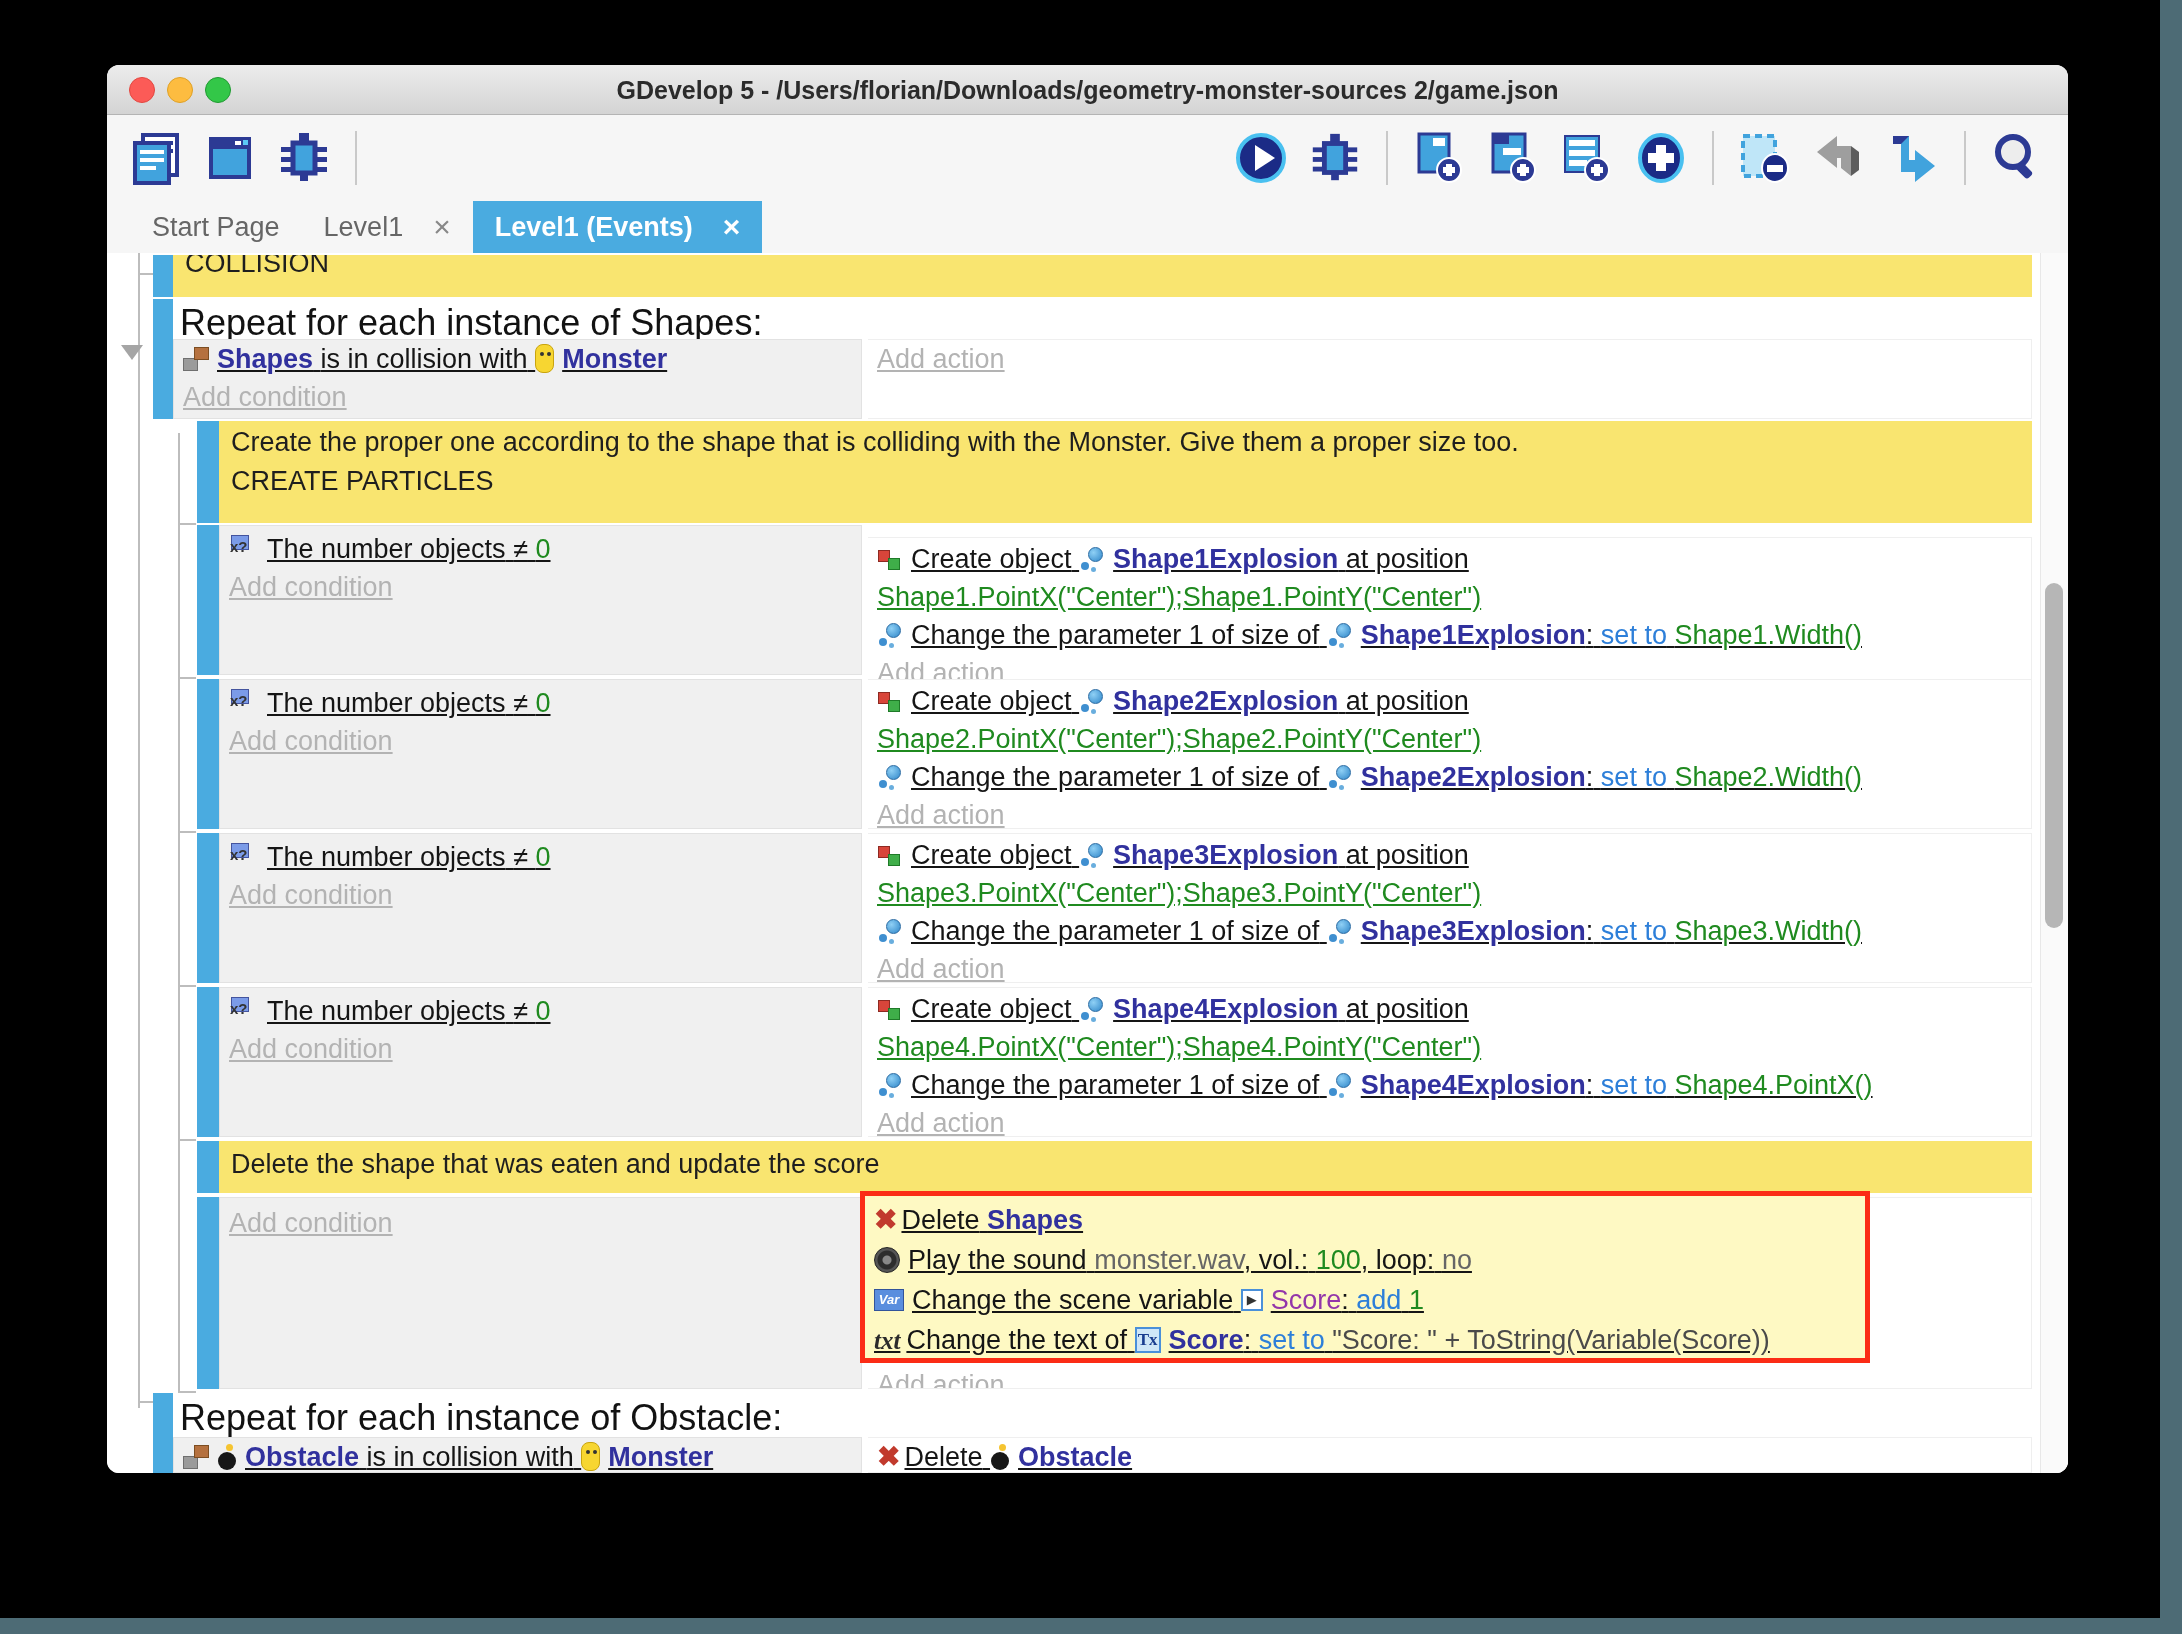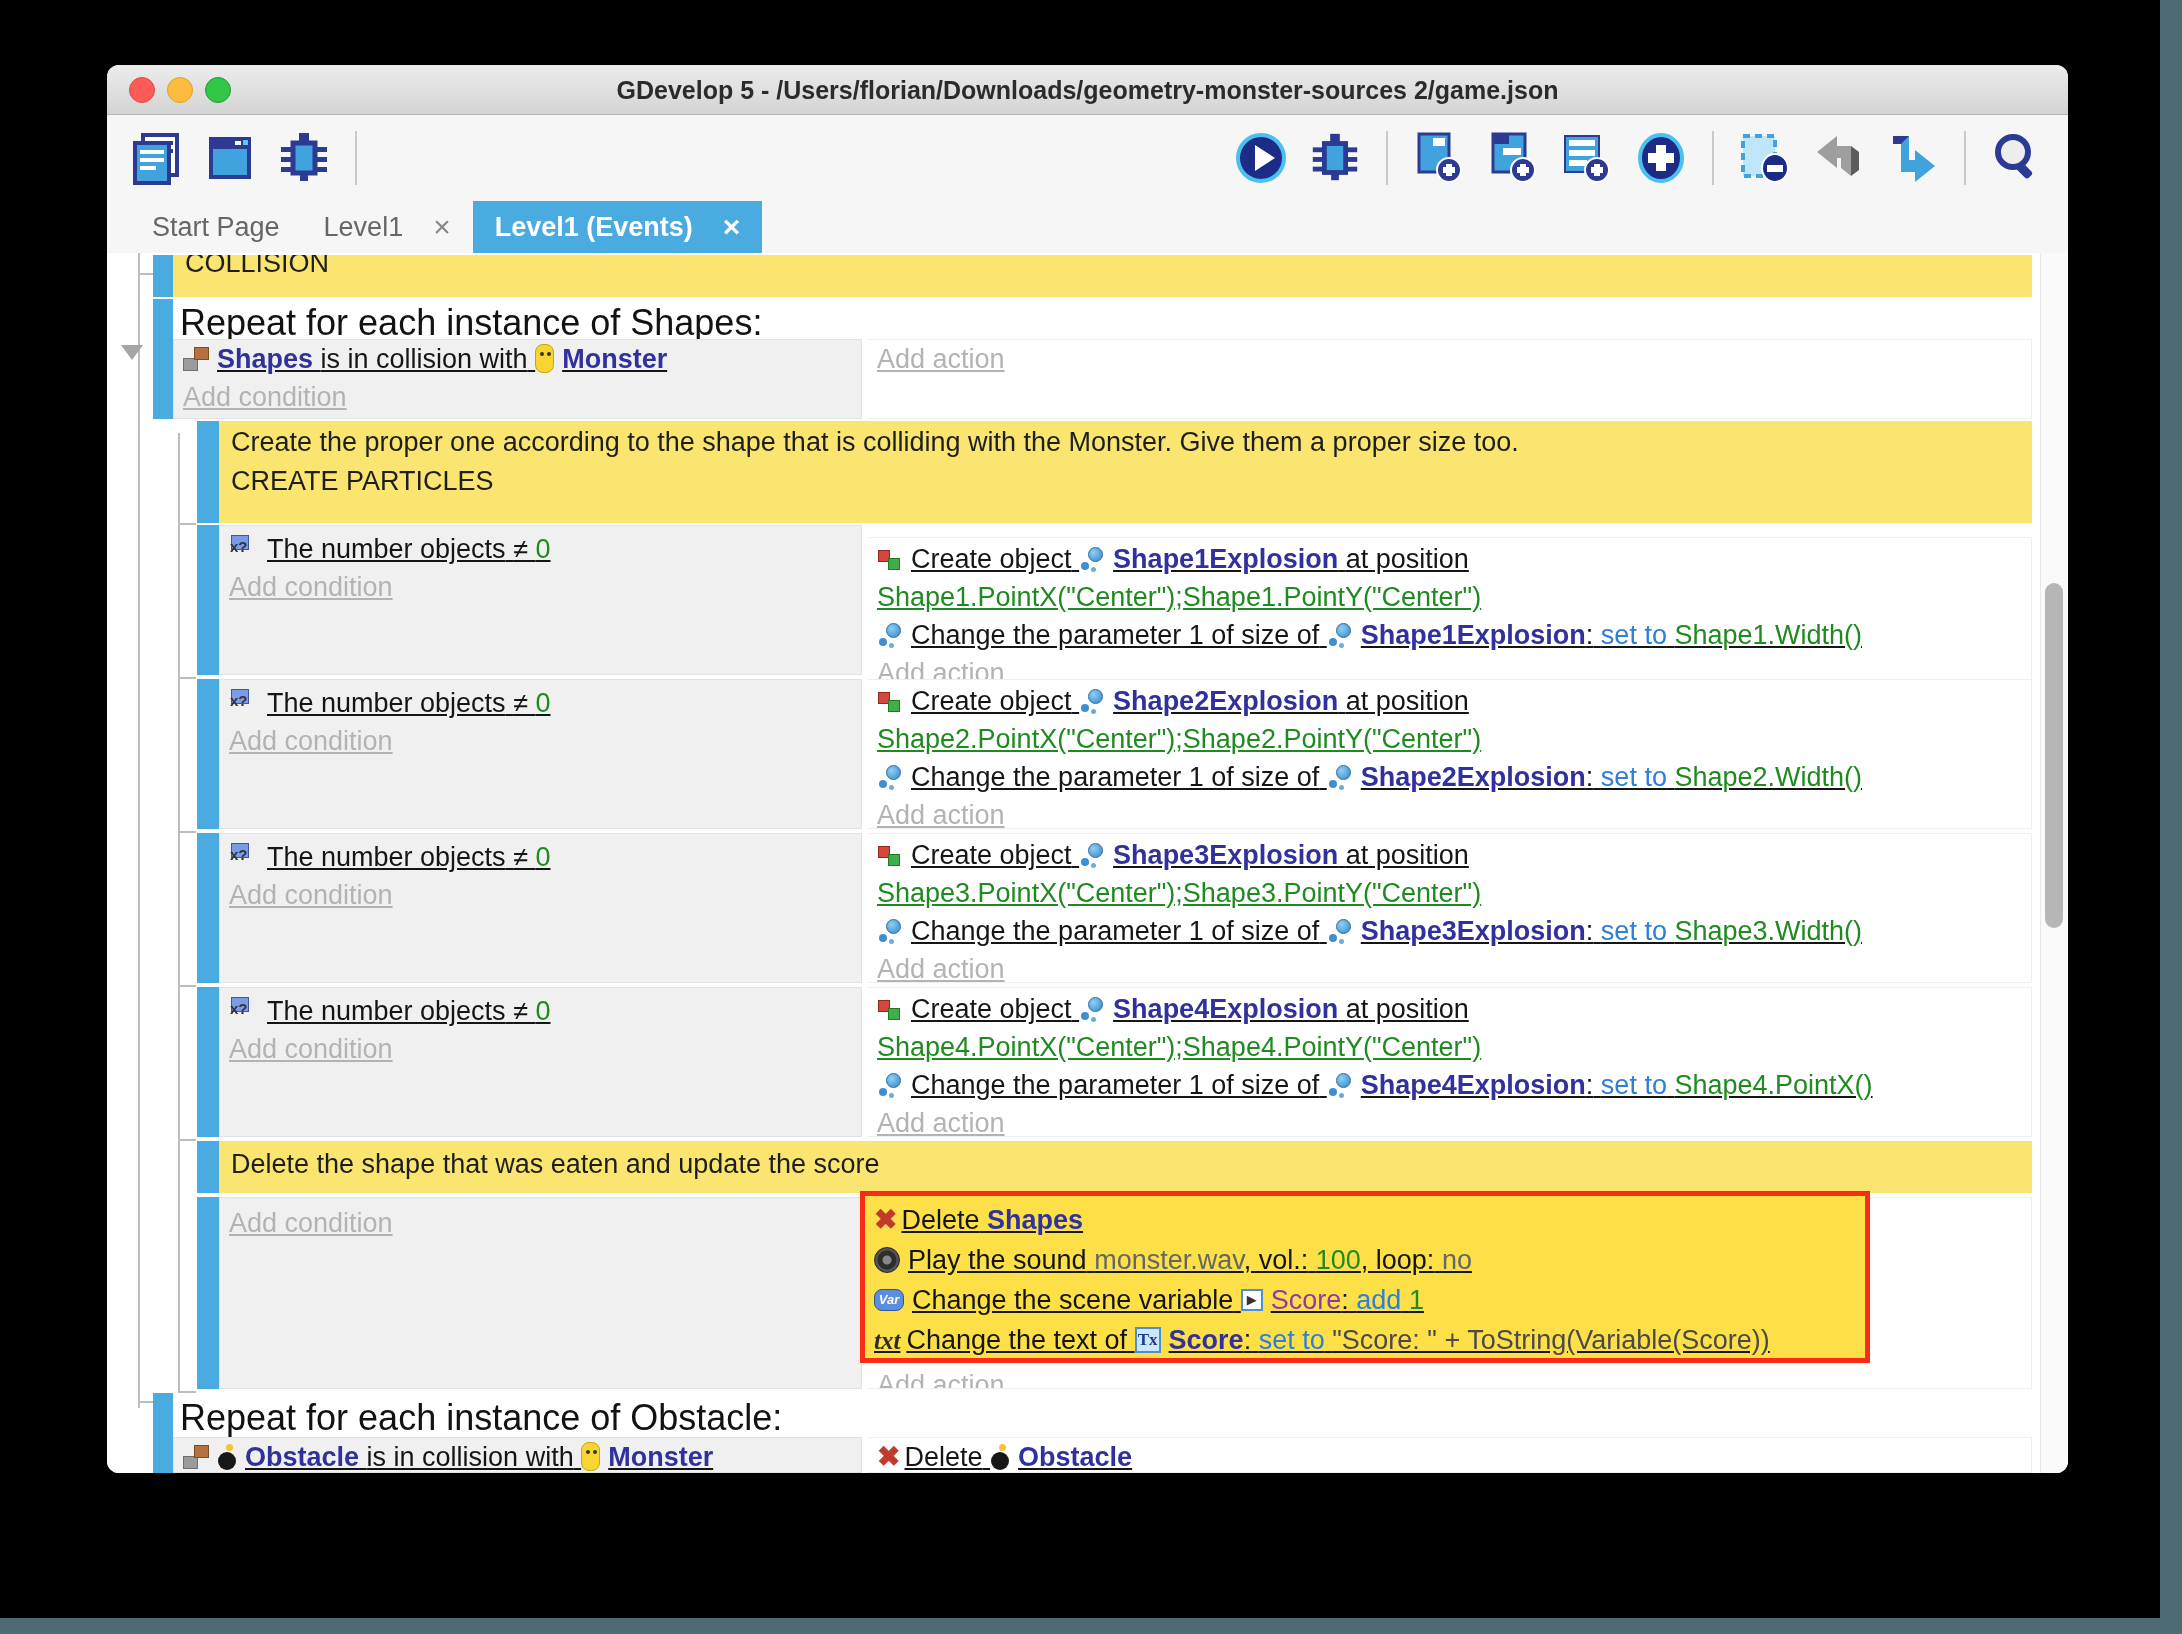--- a/index.html
+++ b/index.html
@@ -56,21 +56,21 @@
   .line { height:38px; line-height:38px; font-size:27px; color:#151515;
           padding-left:9px; white-space:nowrap;text-decoration:underline; }
   .ph { color:#b3b3b3; }
   .obj { color:#31319e; font-weight:bold; }
   .expr { color:#1f8a1f; }
   .op { color:#2d7fd9; }
   .pvar { color:#9336aa; }
   .dim { color:#666; }
   .dkexpr { color:#4a4a4a; }
 
-  .selbox { position:absolute; border:5px solid #fb2c15; background:#fde047; z-index:3; padding-top:4px; }
+  .selbox { position:absolute; border:5px solid #fb2c15; background:#fef9c3; z-index:3; padding-top:4px; }
   .selbox .line { height:40px; line-height:40px; }
 
   
   .mi { display:inline-block; position:relative; vertical-align:middle; margin:-4px 8px 0 0; }
   .mi-collision { width:26px; height:26px; }
   .mi-collision i { position:absolute; width:15px; height:13px; }
   .mi-collision .b1 { left:0; bottom:1px; background:#9b9b9b; border:1px solid #6f6f6f; }
   .mi-collision .b2 { right:0; top:1px; background:#b5713f; border:1px solid #7d4e22; }
   .mi-monster { width:19px; height:29px; background:#f7d631; border:1px solid #c9a40e; border-radius:8px; }
   .mi-monster i { position:absolute; top:7px; left:4px; width:4px; height:4px; border-radius:50%; background:#333;
@@ -83,21 +83,21 @@
   .mi-create .r { left:1px; top:4px; background:#d8453a; border:1px solid #8e2a22; }
   .mi-create .g { right:3px; bottom:2px; background:#3fae49; border:1px solid #1f7a28; }
   .mi-particle { width:26px; height:26px; }
   .mi-particle .c1 { position:absolute; right:2px; top:1px; width:15px; height:15px; border-radius:50%;
                      background:radial-gradient(circle at 35% 35%, #8fd0f5, #2f86c9); border:1px solid #2a6ba3; }
   .mi-particle .c2 { position:absolute; left:2px; bottom:2px; width:8px; height:8px; border-radius:50%; background:#3f8fd0; }
   .mi-particle .c3 { position:absolute; left:12px; bottom:0; width:5px; height:5px; border-radius:50%; background:#69aede; }
   .mi-delx { font-size:28px; color:#c13a2d; font-weight:bold; font-style:normal; margin-right:4px; }
   .mi-sound { width:26px; height:26px; border-radius:50%;
               background:radial-gradient(circle at 50% 50%, #888 0 4px, #2d2d2d 5px 9px, #555 10px 13px); border:1px solid #222; }
-  .mi-var { width:30px; height:22px; background:#5a8ede; border:1px solid #32549a; border-radius:8px;
+  .mi-var { width:30px; height:22px; background:#5a8ede; border:1px solid #32549a; border-radius:0;
             color:#fff; font-size:13px; font-style:italic; text-align:center; line-height:20px; font-weight:bold; }
   .mi-scenevar { width:22px; height:22px; background:#fff; border:2px solid #4a90d9; text-align:center; }
   .mi-scenevar i { font-size:13px; color:#333; font-style:normal; line-height:18px; display:block; }
   .mi-tx { width:26px; height:26px; background:#cfe6f7; border:2px solid #4a90d9; text-align:center;
            font-family:"Liberation Serif", serif; font-size:17px; color:#1a3d8f; line-height:22px; font-weight:bold; }
   .mi-txt { font-family:"Liberation Serif", serif; font-style:italic; font-weight:bold;
             font-size:25px; color:#2b2b2b; margin-right:6px; }
   .mi-bomb { width:20px; height:26px; }
   .mi-bomb .b { position:absolute; bottom:0; left:1px; width:18px; height:18px; border-radius:50%; background:#171717; }
   .mi-bomb .f { position:absolute; top:0; left:9px; width:7px; height:7px; border-radius:50%; background:#f5c431; }

